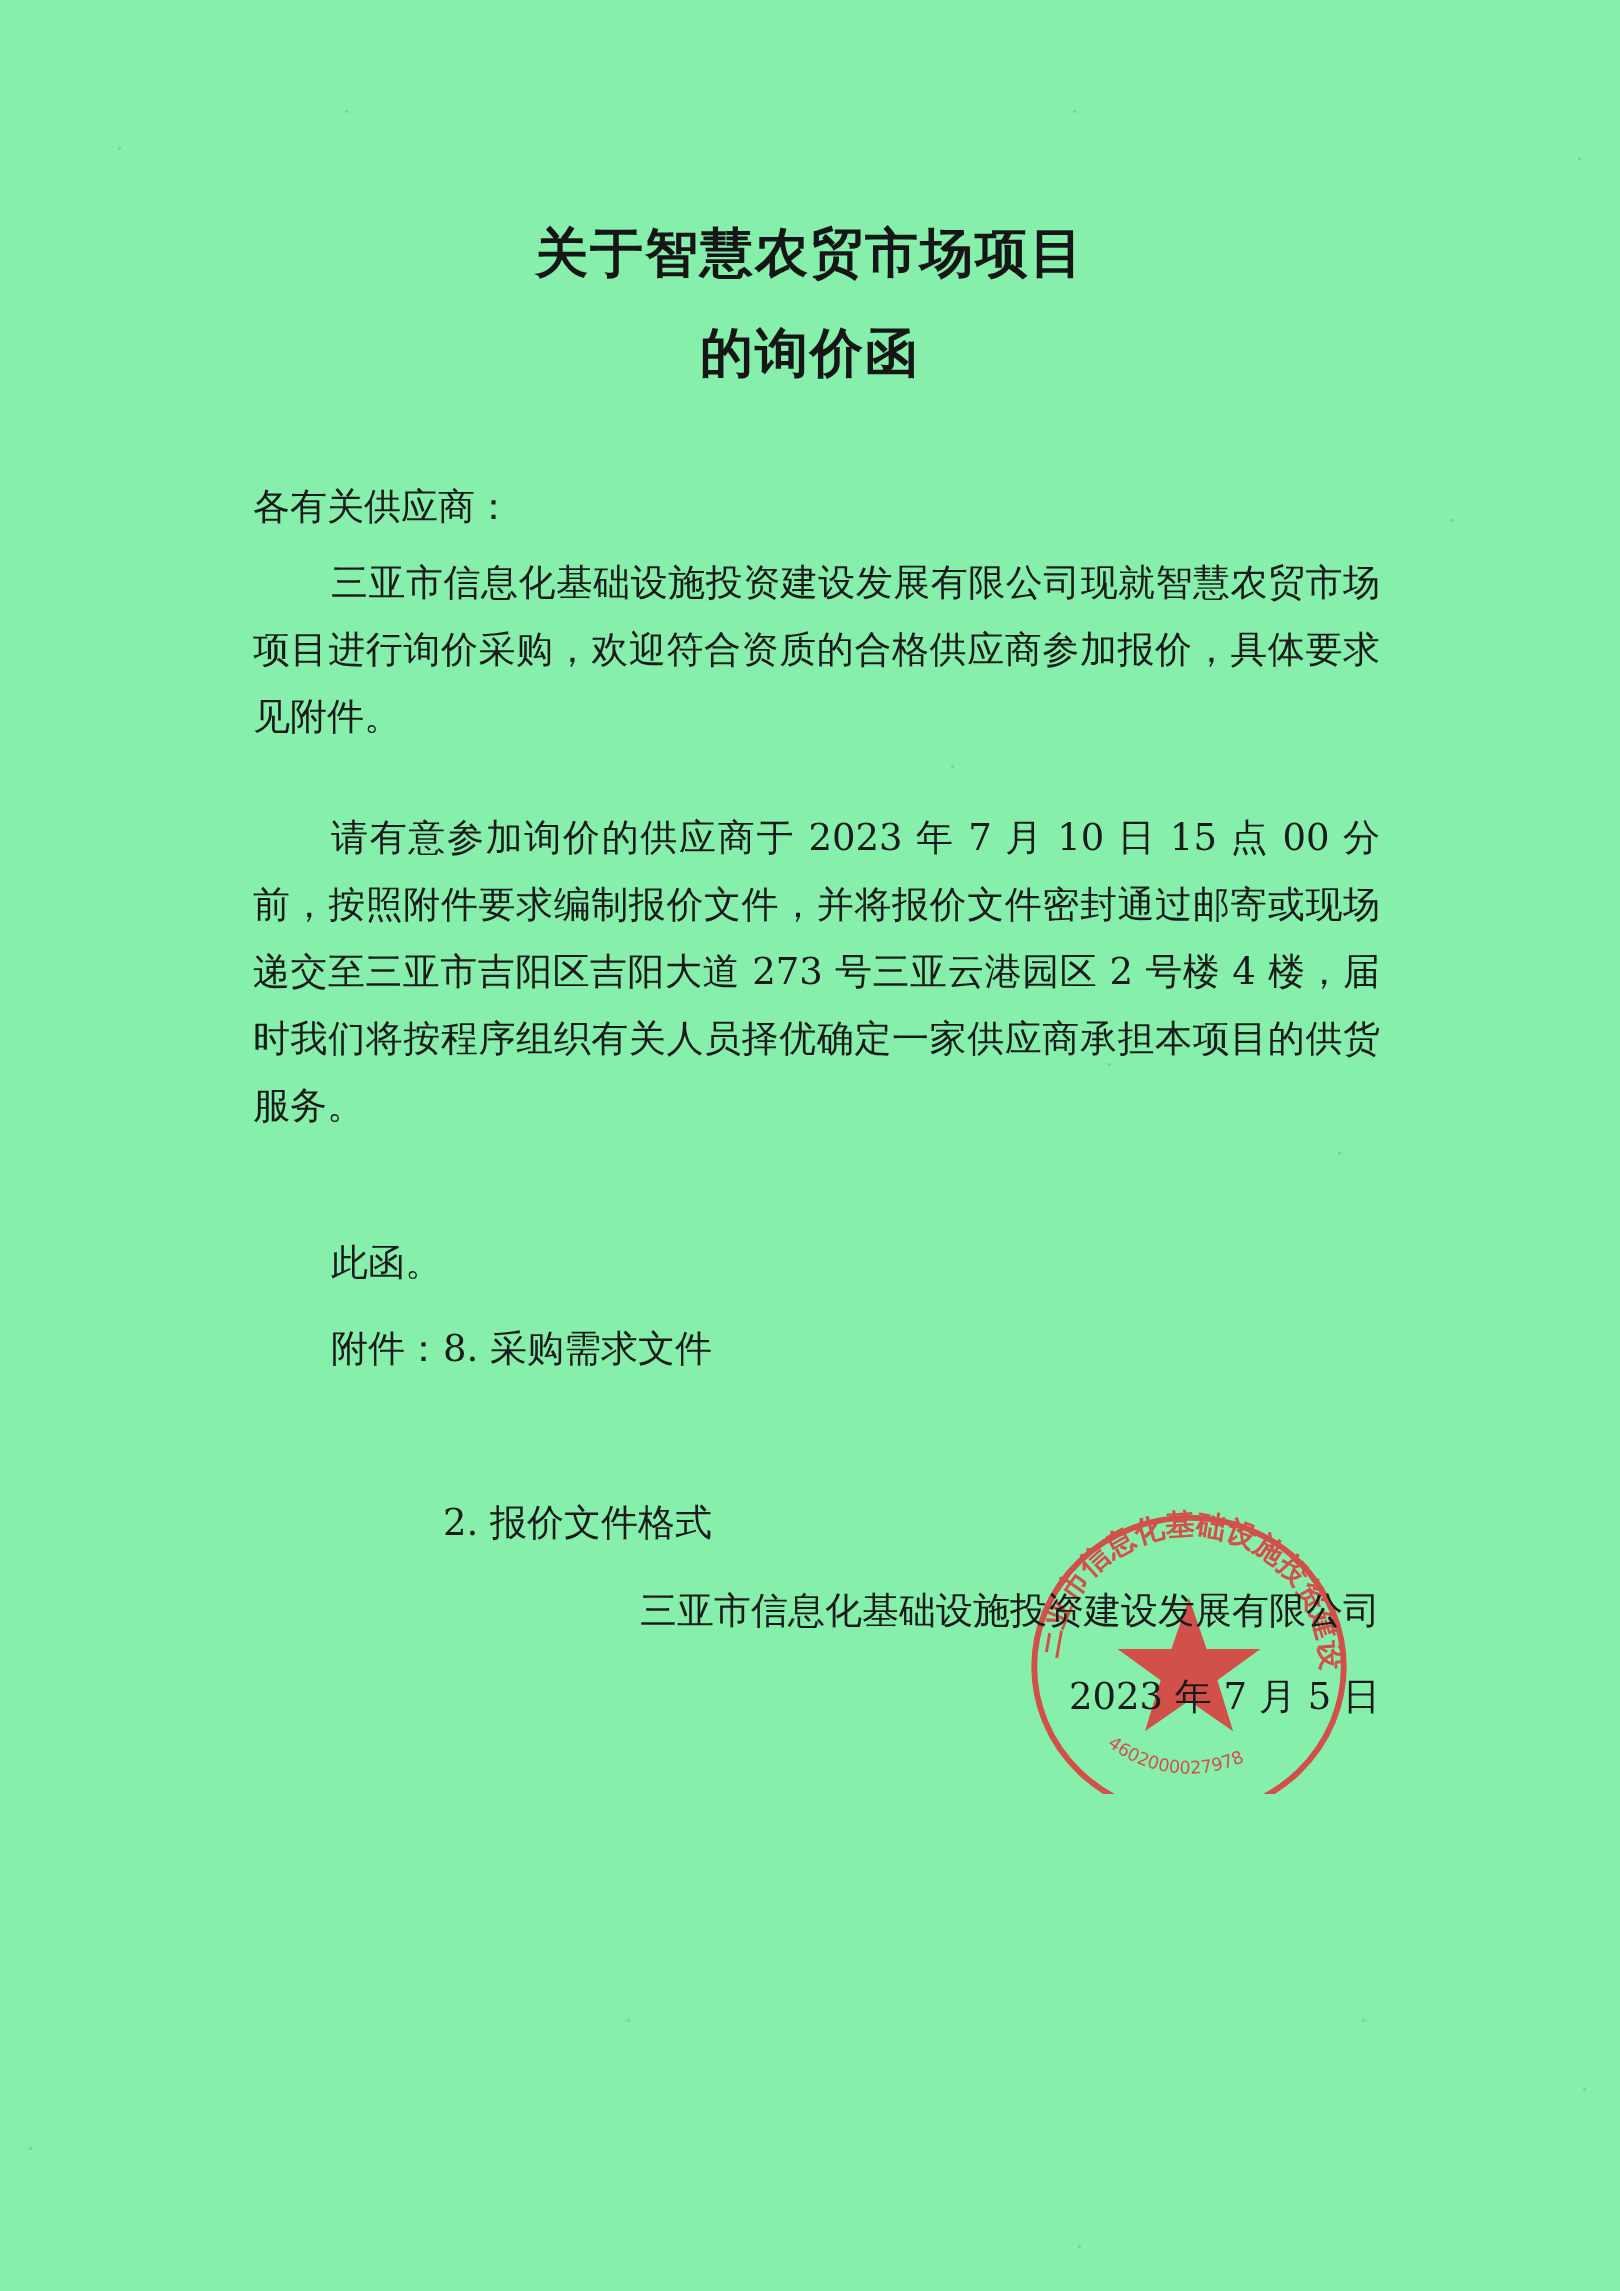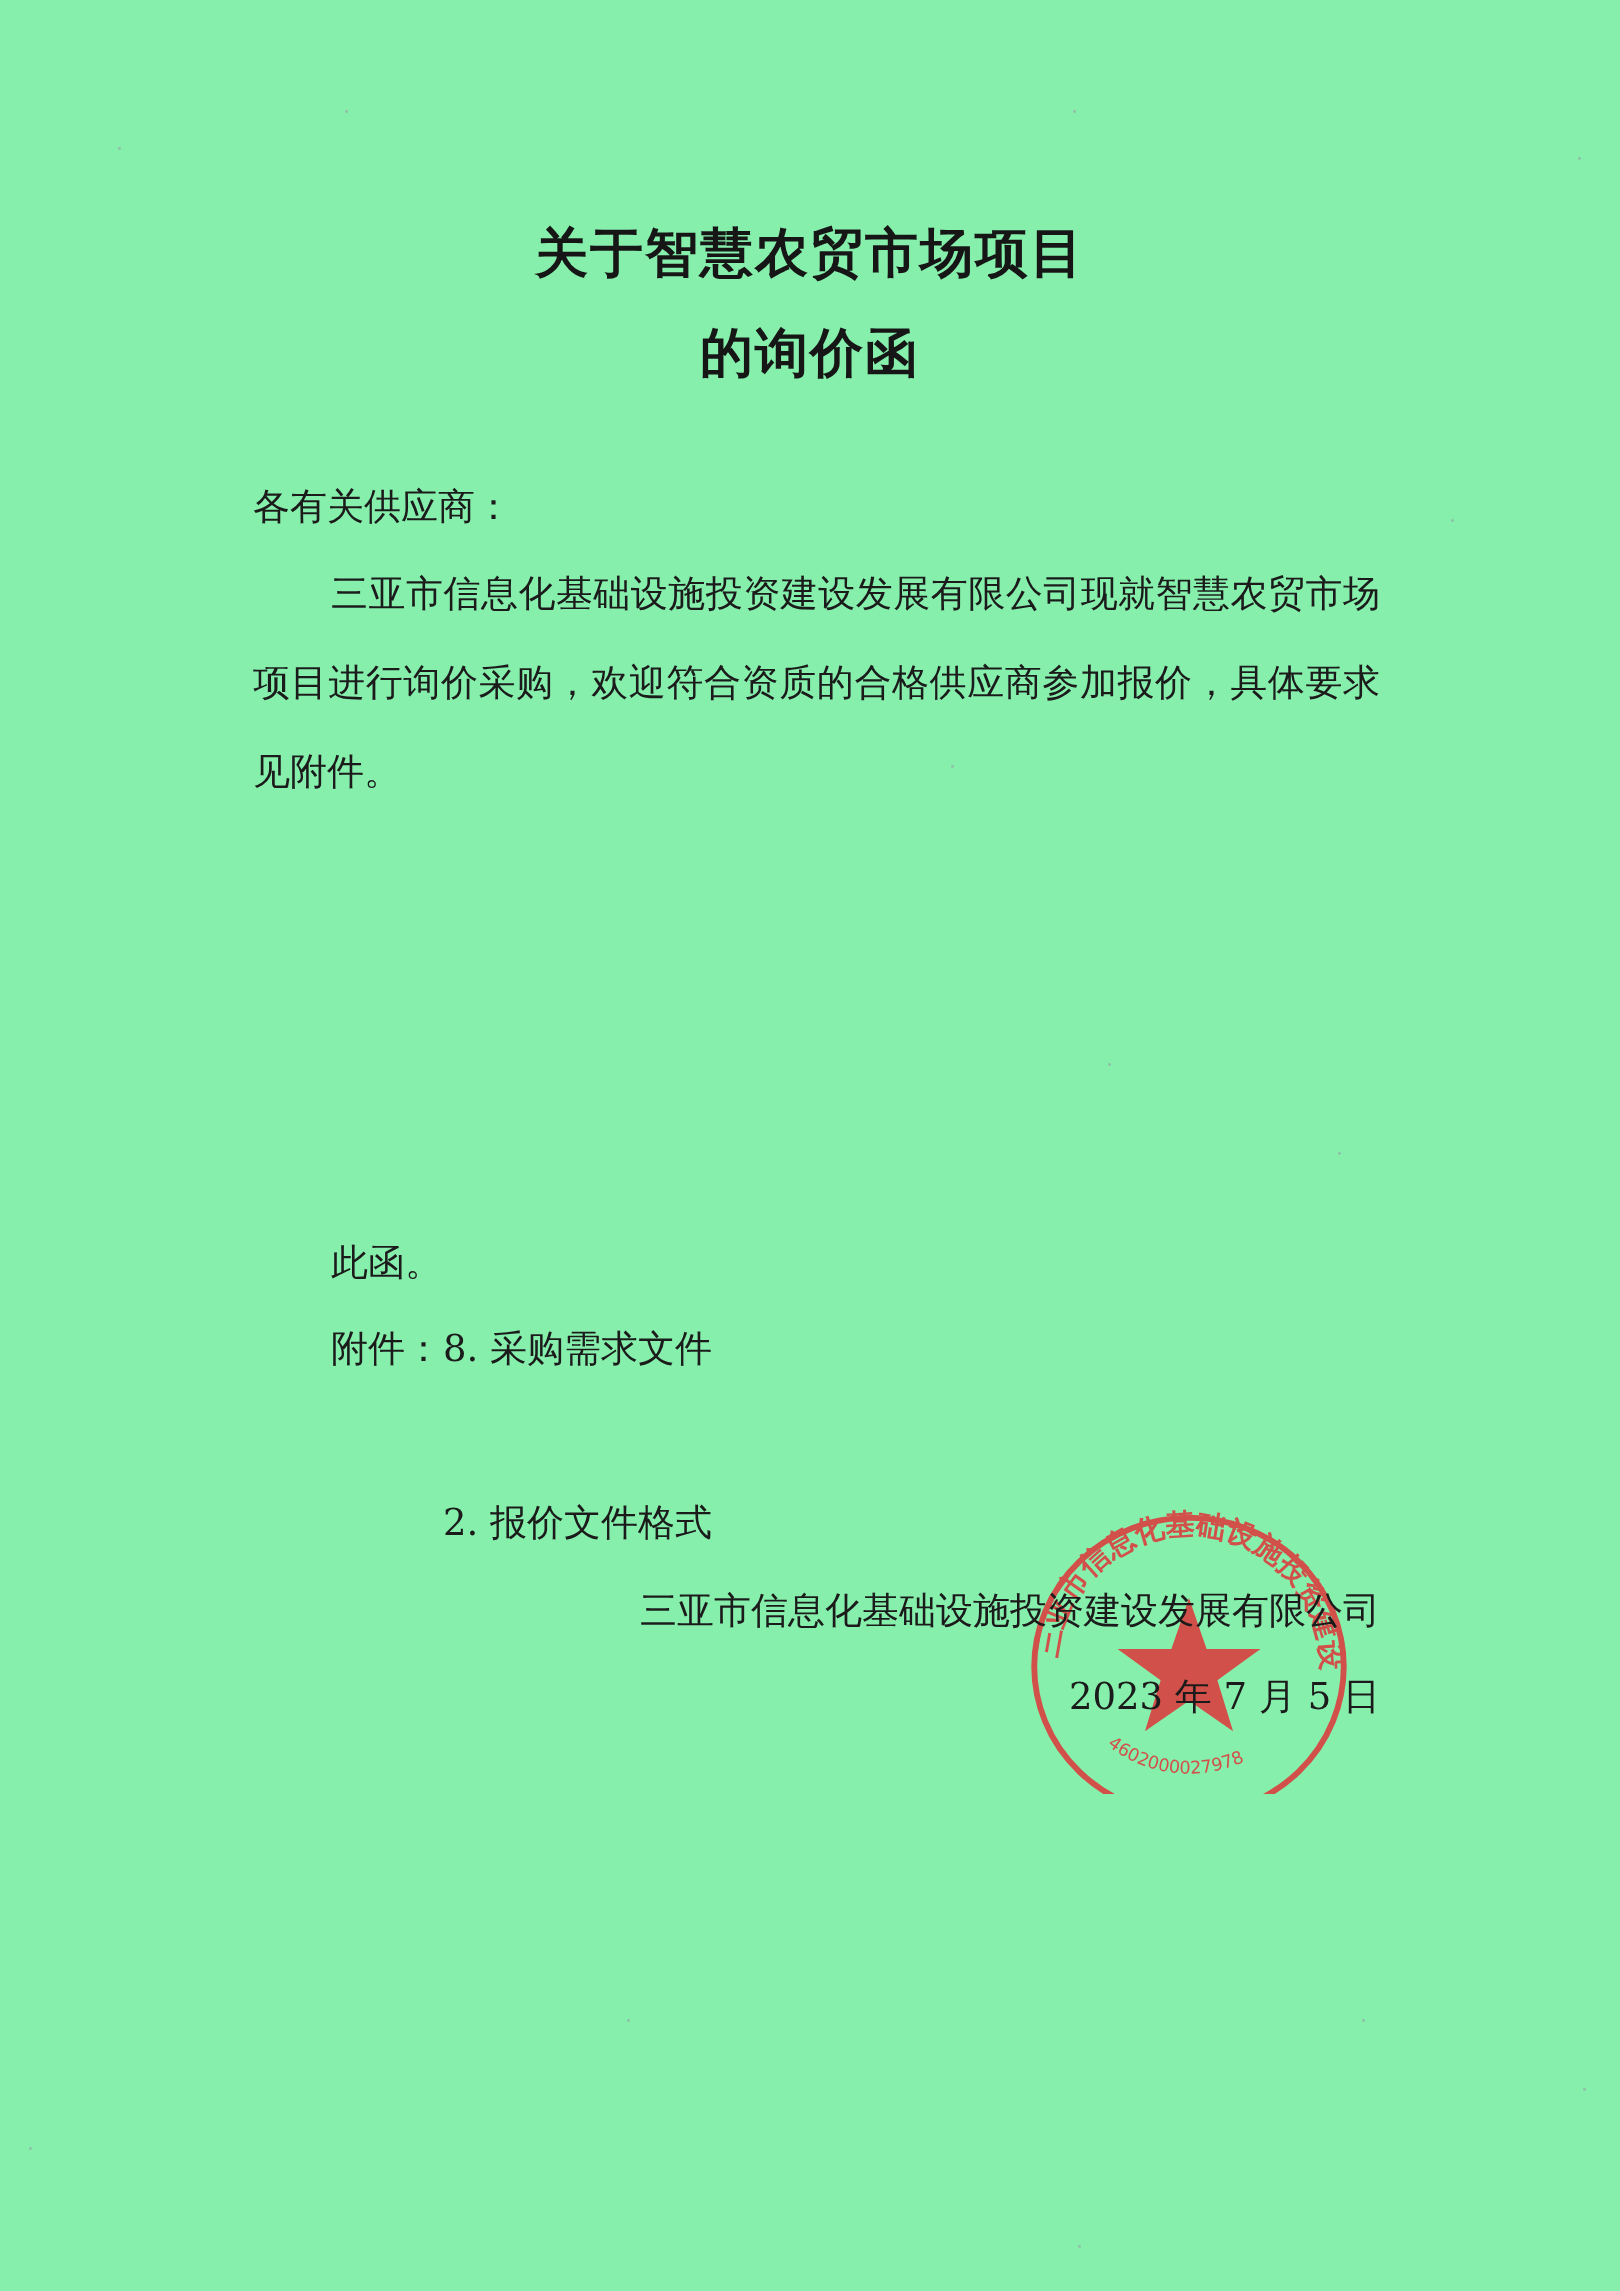--- a/index.html
+++ b/index.html
@@ -39,21 +39,21 @@
       font-size: 37px;
       line-height: 45px;
       white-space: nowrap;
       color: #1b1b1b;
     }
     .body-text {
       position: absolute;
       left: 253px;
       width: 1127px;
       font-size: 37px;
-      line-height: 89px;
+      line-height: 67px;
       text-align: justify;
       color: #1b1b1b;
     }
     .indent { text-indent: 78px; }
 
     .stamp {
       position: absolute;
       left: 998px;
       top: 1500px;
       width: 382px;
@@ -99,20 +99,21 @@
 
 <div class="page">
 
   <div class="title l1">关于智慧农贸市场项目</div>
   <div class="title l2">的询价函</div>
 
   <div class="line" style="left:253px; top:484px;">各有关供应商：</div>
 
   <div class="body-text indent" style="top:549px;">三亚市信息化基础设施投资建设发展有限公司现就智慧农贸市场项目进行询价采购，欢迎符合资质的合格供应商参加报价，具体要求见附件。</div>
 
+  <div class="body-text indent" style="top:804px;">请有意参加询价的供应商于 2023 年 7 月 10 日 15 点 00 分前，按照附件要求编制报价文件，并将报价文件密封通过邮寄或现场递交至三亚市吉阳区吉阳大道 273 号三亚云港园区 2 号楼 4 楼，届时我们将按程序组织有关人员择优确定一家供应商承担本项目的供货服务。</div>
 
   <div class="line" style="left:331px; top:1240px;">此函。</div>
 
   <div class="line" style="left:331px; top:1326px;">附件：</div>
   <div class="line" style="left:443px; top:1326px;">8. 采购需求文件</div>
   <div class="line" style="left:443px; top:1492px;margin-top:8px;">2. 报价文件格式</div>
 
   <svg class="stamp" viewBox="0 0 390 300">
     <defs>
       <path id="sealArc" d="M 60 170 A 135 135 0 1 1 330 170"></path>

